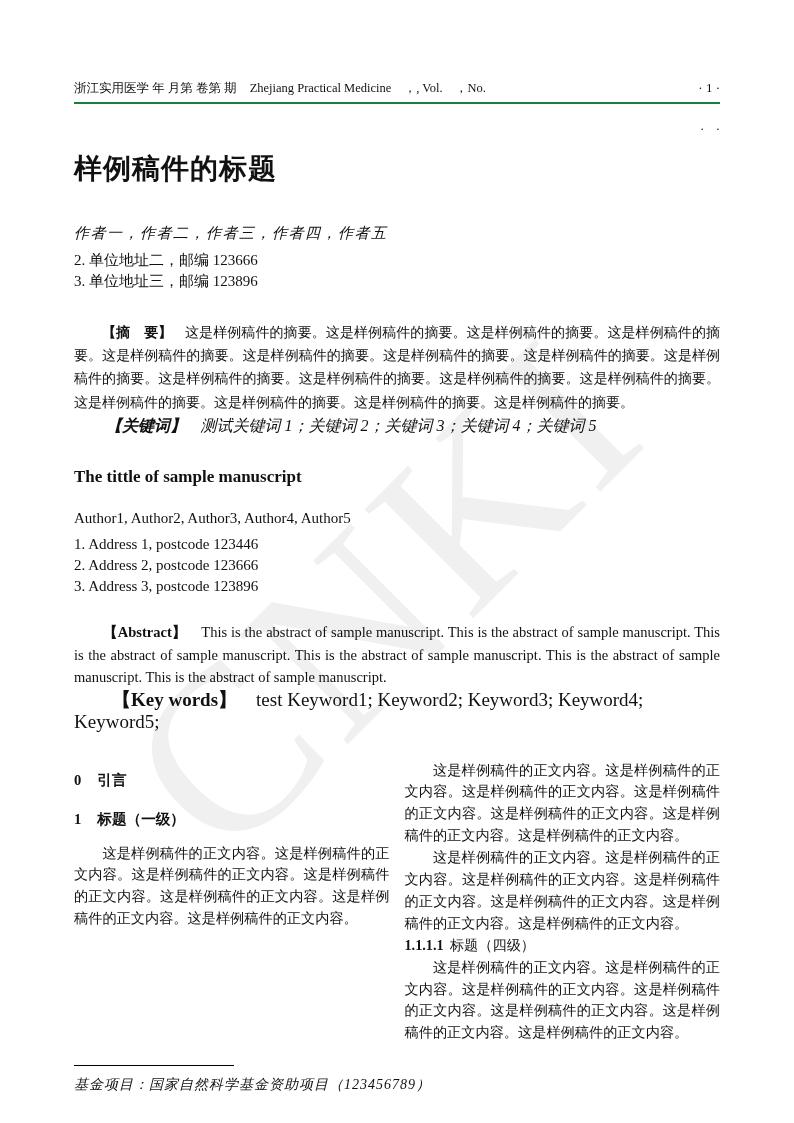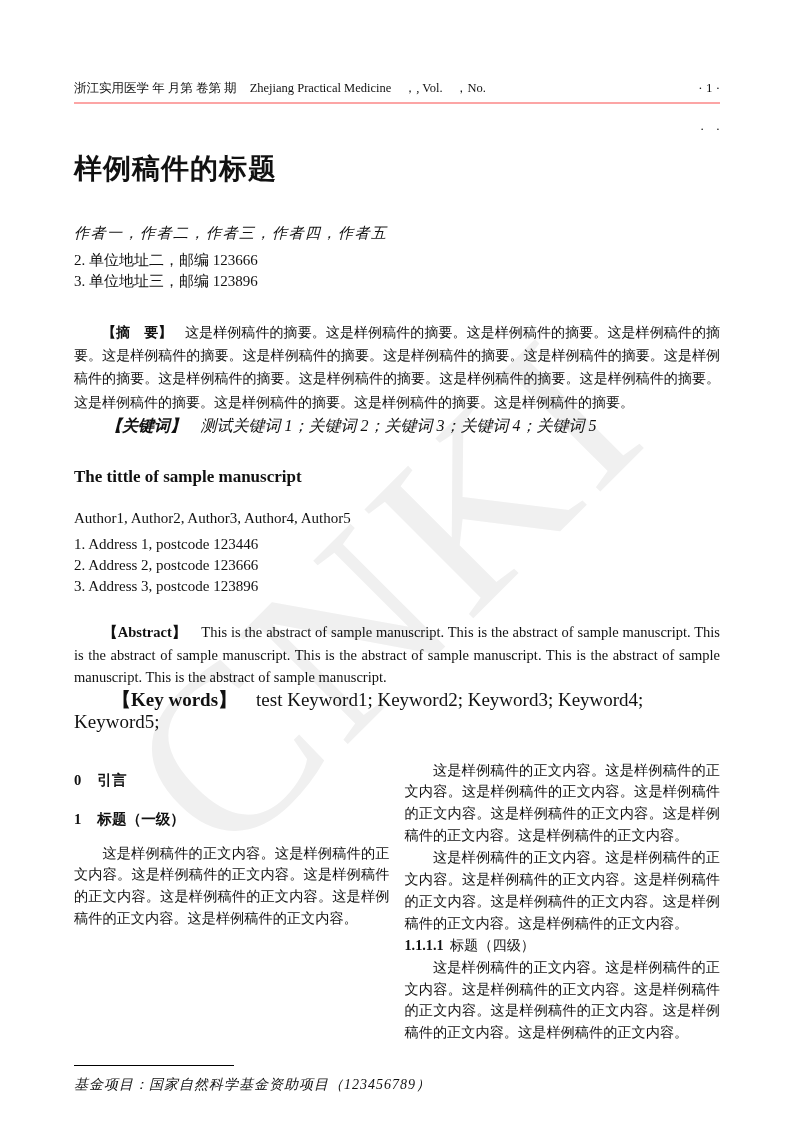--- a/index.html
+++ b/index.html
@@ -28,21 +28,21 @@
     white-space: nowrap;
     user-select: none;
   }
   .content { position: relative; z-index: 1; }
 
   
   .header {
     display: flex; justify-content: space-between; align-items: baseline;
     font-size: 12.5px;
     padding-bottom: 5px;
-    border-bottom: 2px solid #fca5a5;
+    border-bottom: 2px solid #15803d;
   }
   .header-left span { margin-right: 10px; }
   .page-number { font-size: 13px; }
   .dots-line { text-align: right; font-size: 13px; margin-top: 17px; word-spacing: 8px; }
 
   
   .title-cn {
     font-family: "Liberation Sans", sans-serif;
     font-weight: bold;
     font-size: 28px;

